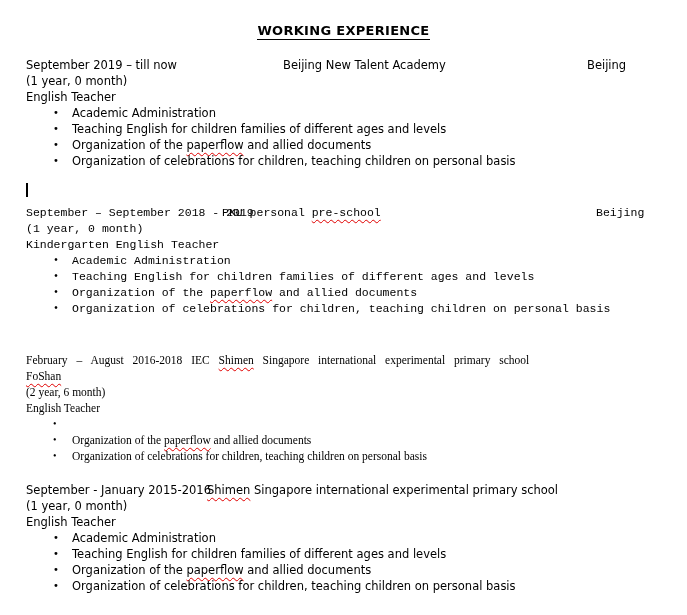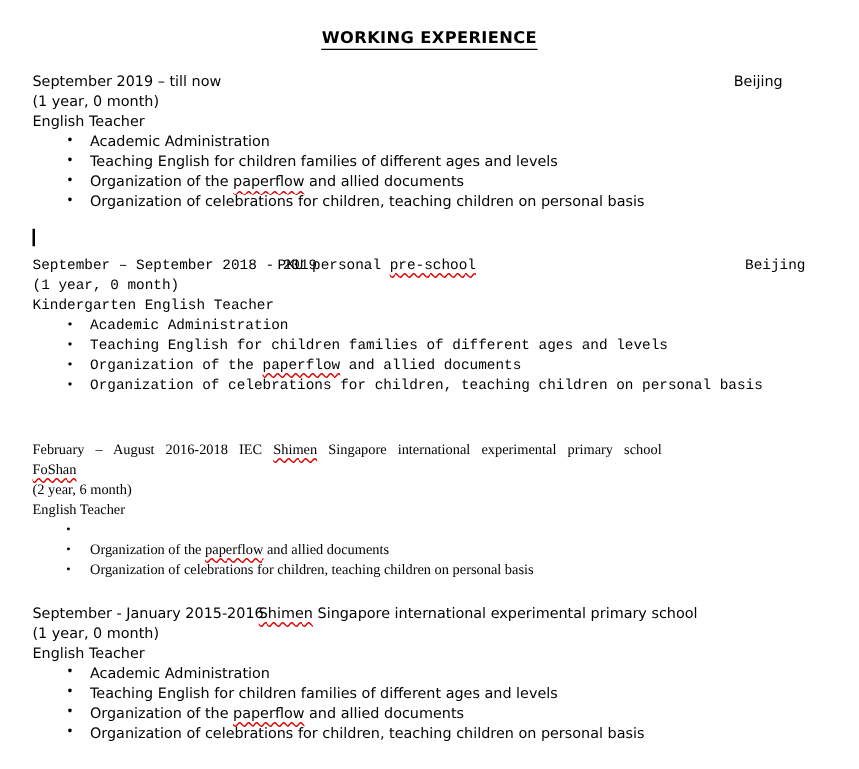--- a/index.html
+++ b/index.html
@@ -34,20 +34,21 @@
 
 <div class="page">
 
   <div class="doc-title">
     <span class="u">WORKING EXPERIENCE</span>
   </div>
 
   <div class="entry entry-1">
     <div class="line">
       <span>September 2019 – till now</span>
+      <span class="col-abs e1-company"><span>Beijing New Talent Academy</span></span>
       <span class="col-abs e1-city">Beijing</span>
     </div>
     <div class="line">(1 year, 0 month)</div>
     <div class="line">English Teacher</div>
     <div class="bullet">
       <span class="marker">•</span>
       <span><span>Academic Administration</span></span>
     </div>
     <div class="bullet">
       <span class="marker">•</span>

